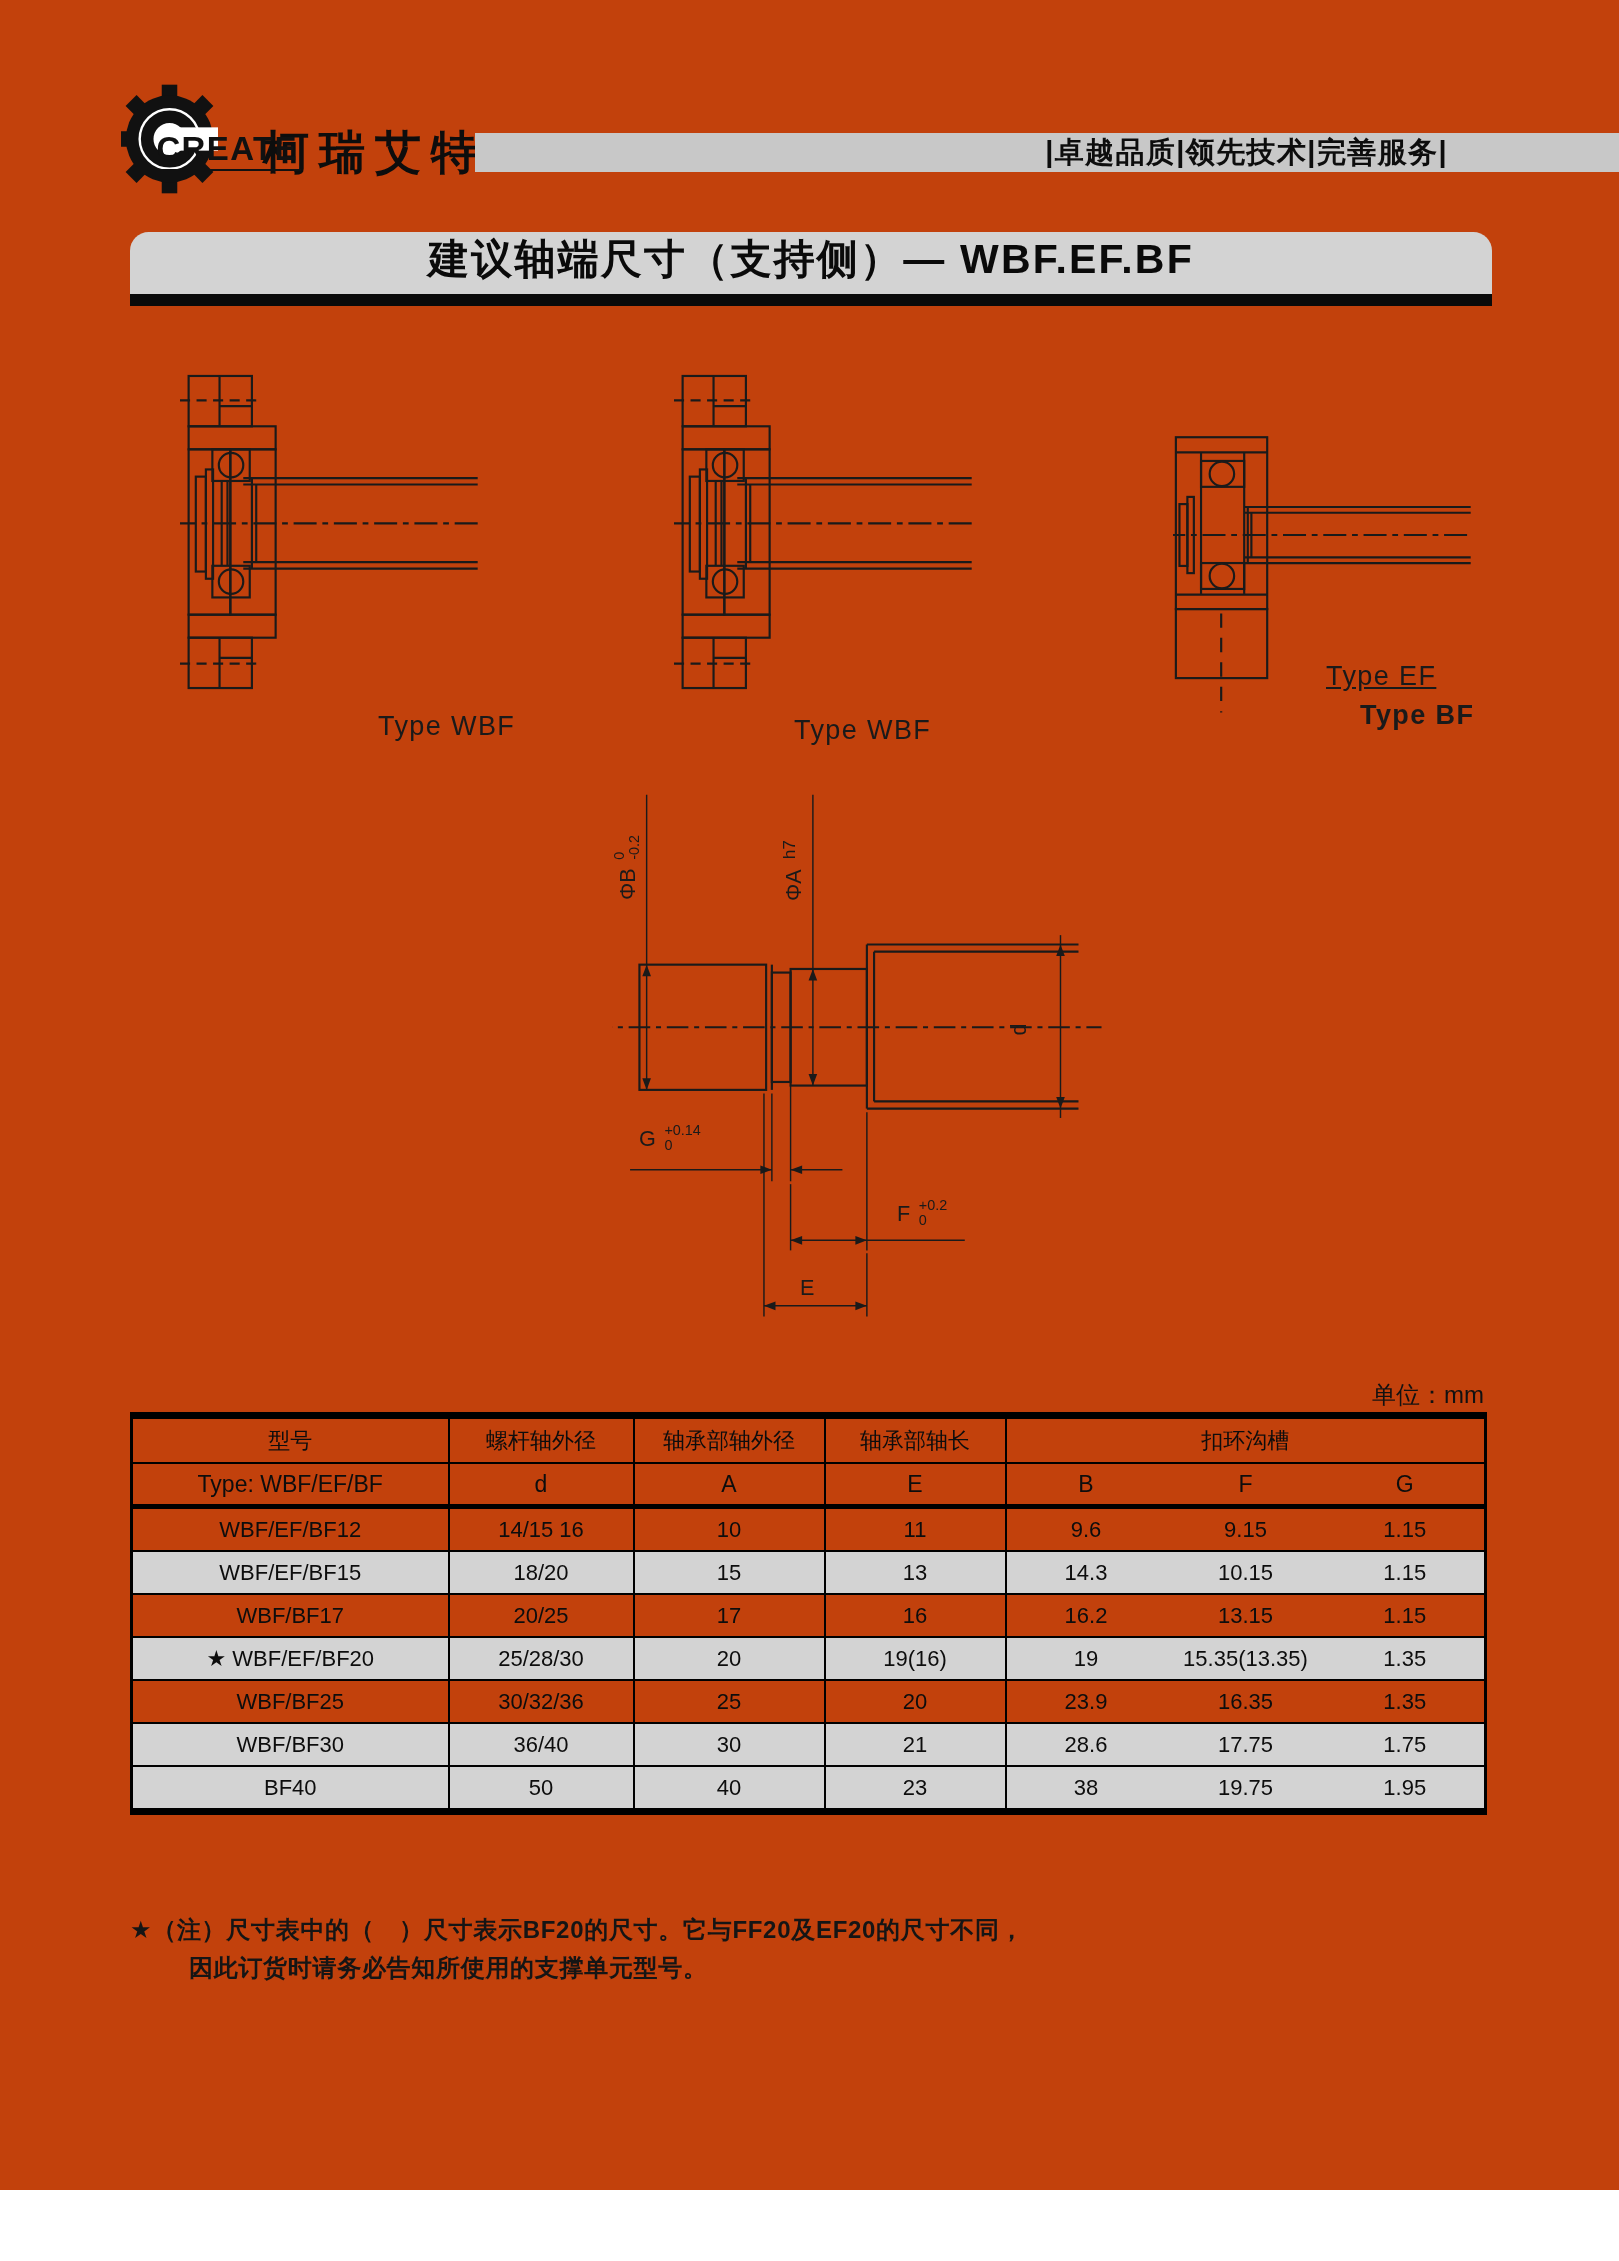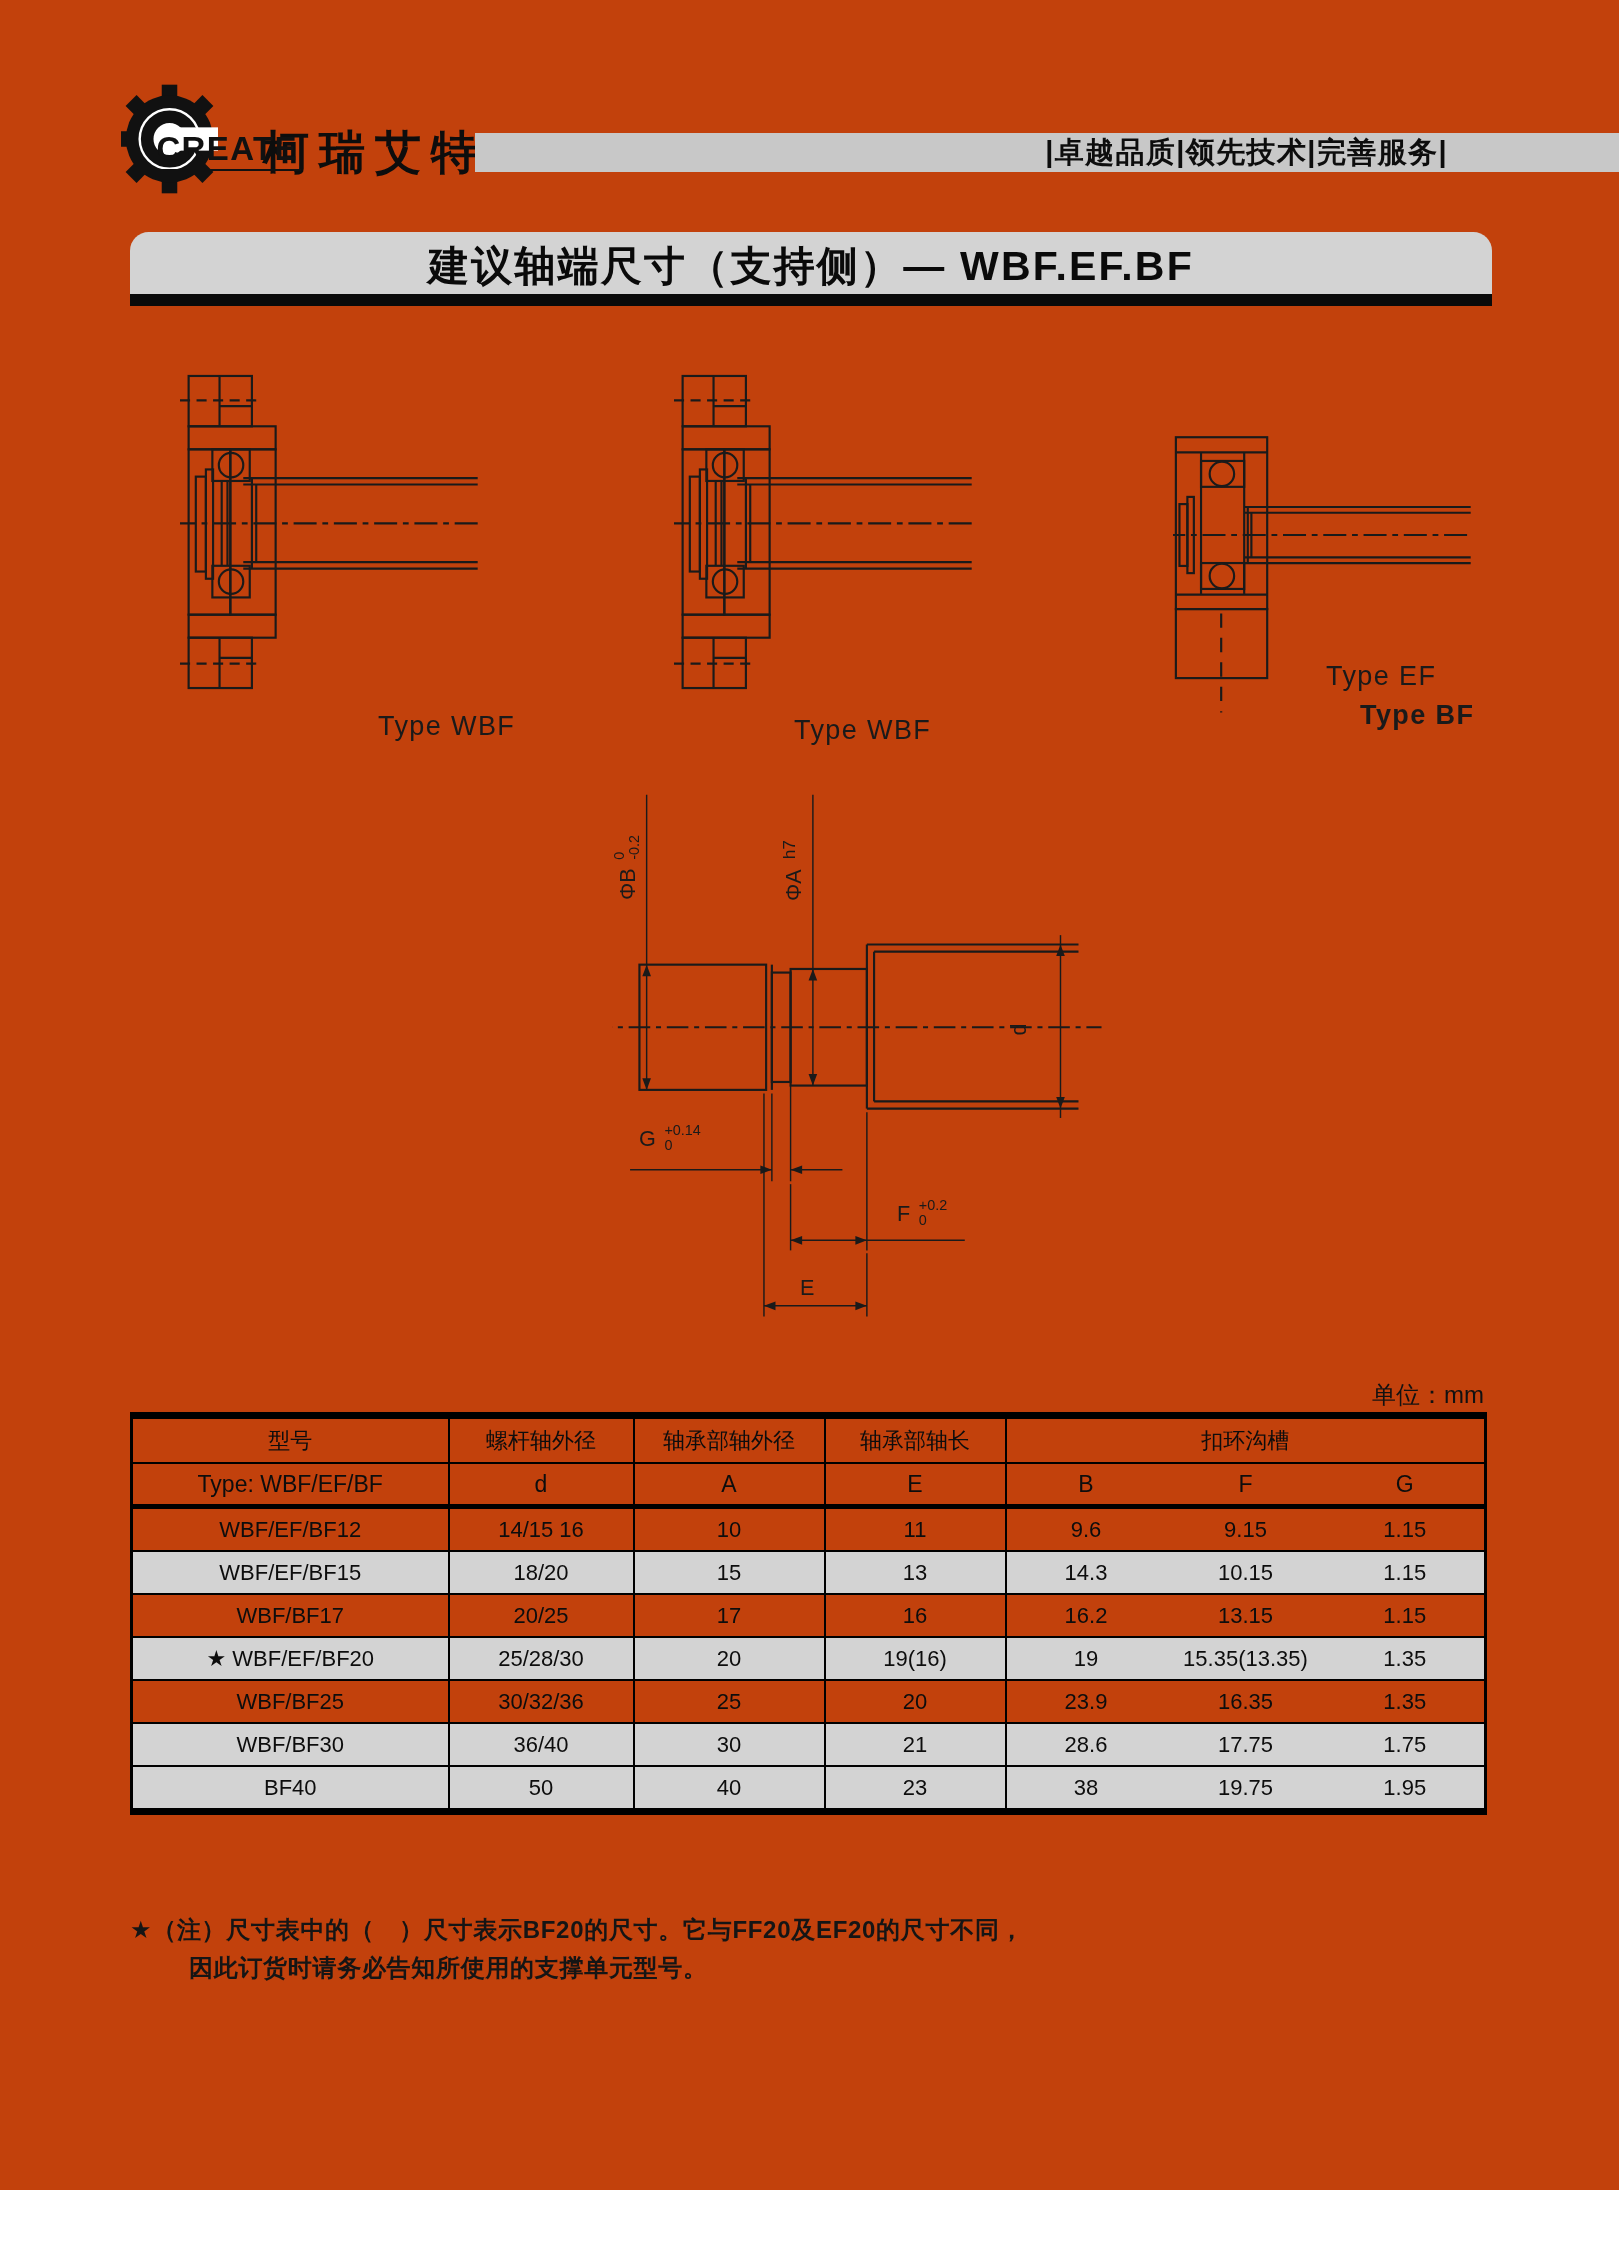--- a/index.html
+++ b/index.html
@@ -10,21 +10,21 @@
   
   #brand-en{font-weight:bold;font-size:33px;letter-spacing:1.4px;color:#111;
             border-bottom:2.9px solid #111;padding:0 2.9px 1.4px 1.4px;background:#fff0;}
   #brand-cn{font-weight:bold;font-size:46px;letter-spacing:10px;color:#0d0d0d;}
   #slogan-bar{left:475px;top:133px;width:1144px;height:39px;background:#c8c8c8;
               display:flex;align-items:center;justify-content:flex-end;padding-right:16px;}
   #slogan-bar span{font-weight:bold;font-size:29px;letter-spacing:1.4px;margin-right:171px;color:#0d0d0d;}
 
   
   #title-bar{left:130px;top:232px;width:1362px;height:62px;background:#d3d3d3;
-             border-radius:18.7px 18.7px 0 0;display:flex;align-items:flex-end;justify-content:center;}
+             border-radius:18.7px 18.7px 0 0;display:flex;align-items:flex-start;justify-content:center;}
   #title-bar span{font-weight:bold;font-size:41px;letter-spacing:2.2px;color:#0a0a0a;}
   #title-underline{left:130px;top:294px;width:1362px;height:12.2px;background:#0a0a0a;}
 
   
   .type-label{font-size:27px;color:#1a1a1a;letter-spacing:1.4px;}
   .type-label.bold{font-weight:bold;font-size:27px;}
 
   
   .dim-label{display:flex;align-items:center;font-size:21.6px;color:#1a1a1a;white-space:nowrap;}
   .dim-label .tol{display:inline-flex;flex-direction:column;font-size:14.4px;line-height:15px;
@@ -167,21 +167,21 @@
     <rect class="ln" x="20" y="90" width="9" height="106"></rect>
     <line class="ln" x1="99" y1="104" x2="414" y2="104"></line>
     <line class="ln" x1="99" y1="112" x2="414" y2="112"></line>
     <line class="ln" x1="99" y1="174" x2="414" y2="174"></line>
     <line class="ln" x1="99" y1="182" x2="414" y2="182"></line>
     <line class="ln" x1="104" y1="104" x2="104" y2="182"></line>
     <line class="ln" x1="109" y1="112" x2="109" y2="174"></line>
     <rect class="ln" x="4" y="246" width="127" height="96"></rect>
     <line class="ln" x1="67" y1="252" x2="67" y2="390" stroke-dasharray="20 14"></line>
   </svg>
-  <div class="abs type-label" style="left:1326px;top:661px;">Type EF</div>
+  <div class="abs type-label" style="left:1326px;top:661px;text-decoration:underline;">Type EF</div>
   <div class="abs type-label bold" style="left:1324px;top:700px;margin-left:36px;">Type BF</div>
 
   <svg class="abs" style="left:612px;top:784px;" width="504" height="547" viewBox="0 0 700 760">
 
     <line class="ln" x1="-30" y1="338" x2="680" y2="338" stroke-dasharray="30 8 7 8"></line>
 
     <rect class="ln" x="38" y="251" width="176" height="174"></rect>
     <line class="ln" x1="222" y1="251" x2="222" y2="425"></line>
     <rect class="ln" x="222" y="262" width="26" height="152"></rect>
     <rect class="ln" x="248" y="257" width="106" height="162"></rect>

